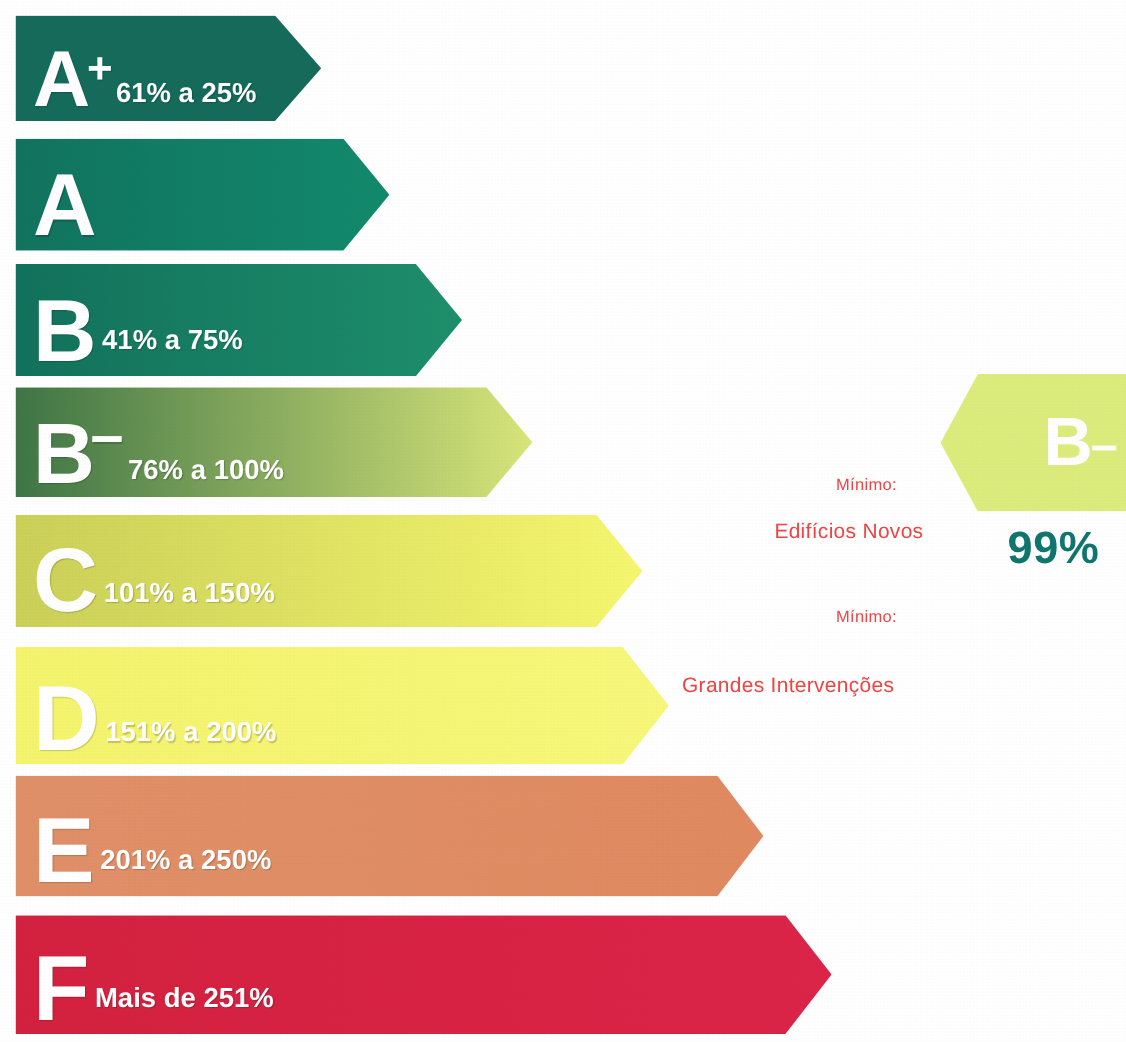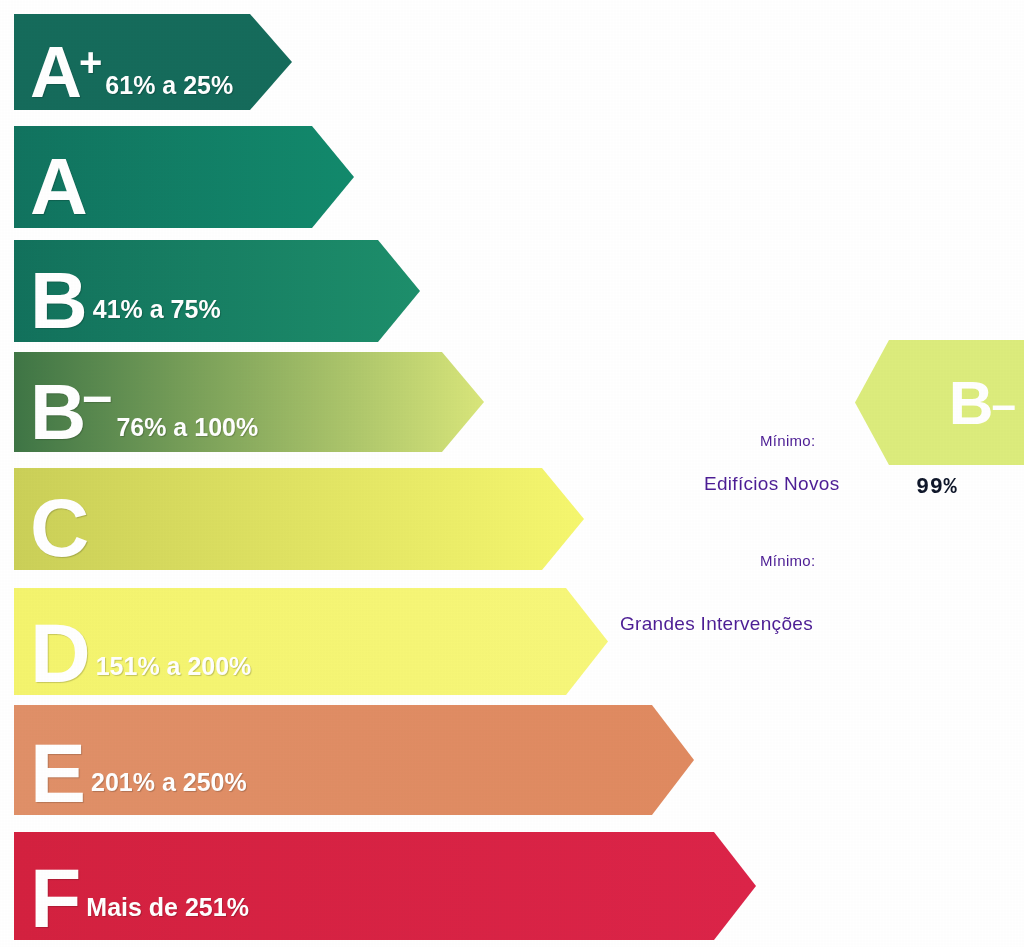--- a/index.html
+++ b/index.html
@@ -91,21 +91,21 @@
   .band.b-d  .band-letter { font-size: 84px; }
   .band.b-d  .band-range  { padding-bottom: 10px; }
   .band.b-e  .band-letter { font-size: 84px; }
   .band.b-e  .band-range  { padding-bottom: 14px; margin-top: 48px; }
   .band.b-f  .band-letter { font-size: 84px; }
   .band.b-f  .band-range  { padding-bottom: 14px; }
 
   
   .note {
     position: absolute;
-    color: #4c1d95;
+    color: #ef4444;
     font-family: "Liberation Sans", sans-serif;
     white-space: nowrap;
   }
   .note-title {
     font-size: 15px;
     font-weight: normal;
     letter-spacing: 0.3px;
   }
   .note-sub {
     font-size: 19px;
@@ -139,26 +139,25 @@
   .badge-letter .sup-minus {
     font-size: 44px;
     vertical-align: super;
     line-height: 0;
     position: relative;
     top: 2px;
     left: -2px;
   }
   .badge-value {
     position: absolute;
-    color: #0f172a;
-    font-weight: bold;
-    font-size: 22px;
+    color: #0f766e;
+    font-weight: bold;
+    font-size: 41px;
     letter-spacing: 0.5px;
     white-space: nowrap;
-    font-family: Liberation Mono, monospace;
   }
 
   
   .grain {
     position: absolute;
     inset: 0;
     pointer-events: none;
     opacity: 0.16;
     background-image:
       repeating-linear-gradient(0deg, rgba(0,0,0,0.05) 0px, rgba(0,0,0,0) 1px, rgba(0,0,0,0) 2px, rgba(0,0,0,0.04) 3px),
@@ -196,20 +195,21 @@
         <div class="band-shape" style="background: linear-gradient(90deg, rgb(62, 117, 69) 0%, rgb(217, 230, 122) 100%);"></div>
         <div class="band-inner">
           <div class="band-letter">B<span class="sup-minus">–</span></div>
           <div class="band-range">76% a 100%</div>
         </div>
       </div>
       <div class="band b-c" style="left: 14px; top: 468px; width: 570px; height: 102px;">
         <div class="band-shape" style="background: linear-gradient(90deg, rgb(203, 208, 88) 0%, rgb(246, 247, 110) 100%);"></div>
         <div class="band-inner">
           <div class="band-letter">C</div>
+          <div class="band-range">101% a 150%</div>
         </div>
       </div>
       <div class="band b-d" style="left: 14px; top: 588px; width: 594px; height: 107px;">
         <div class="band-shape" style="background: linear-gradient(90deg, rgb(244, 244, 109) 0%, rgb(247, 247, 122) 100%);"></div>
         <div class="band-inner">
           <div class="band-letter">D</div>
           <div class="band-range">151% a 200%</div>
         </div>
       </div>
       <div class="band b-e" style="left: 14px; top: 705px; width: 680px; height: 110px;">

